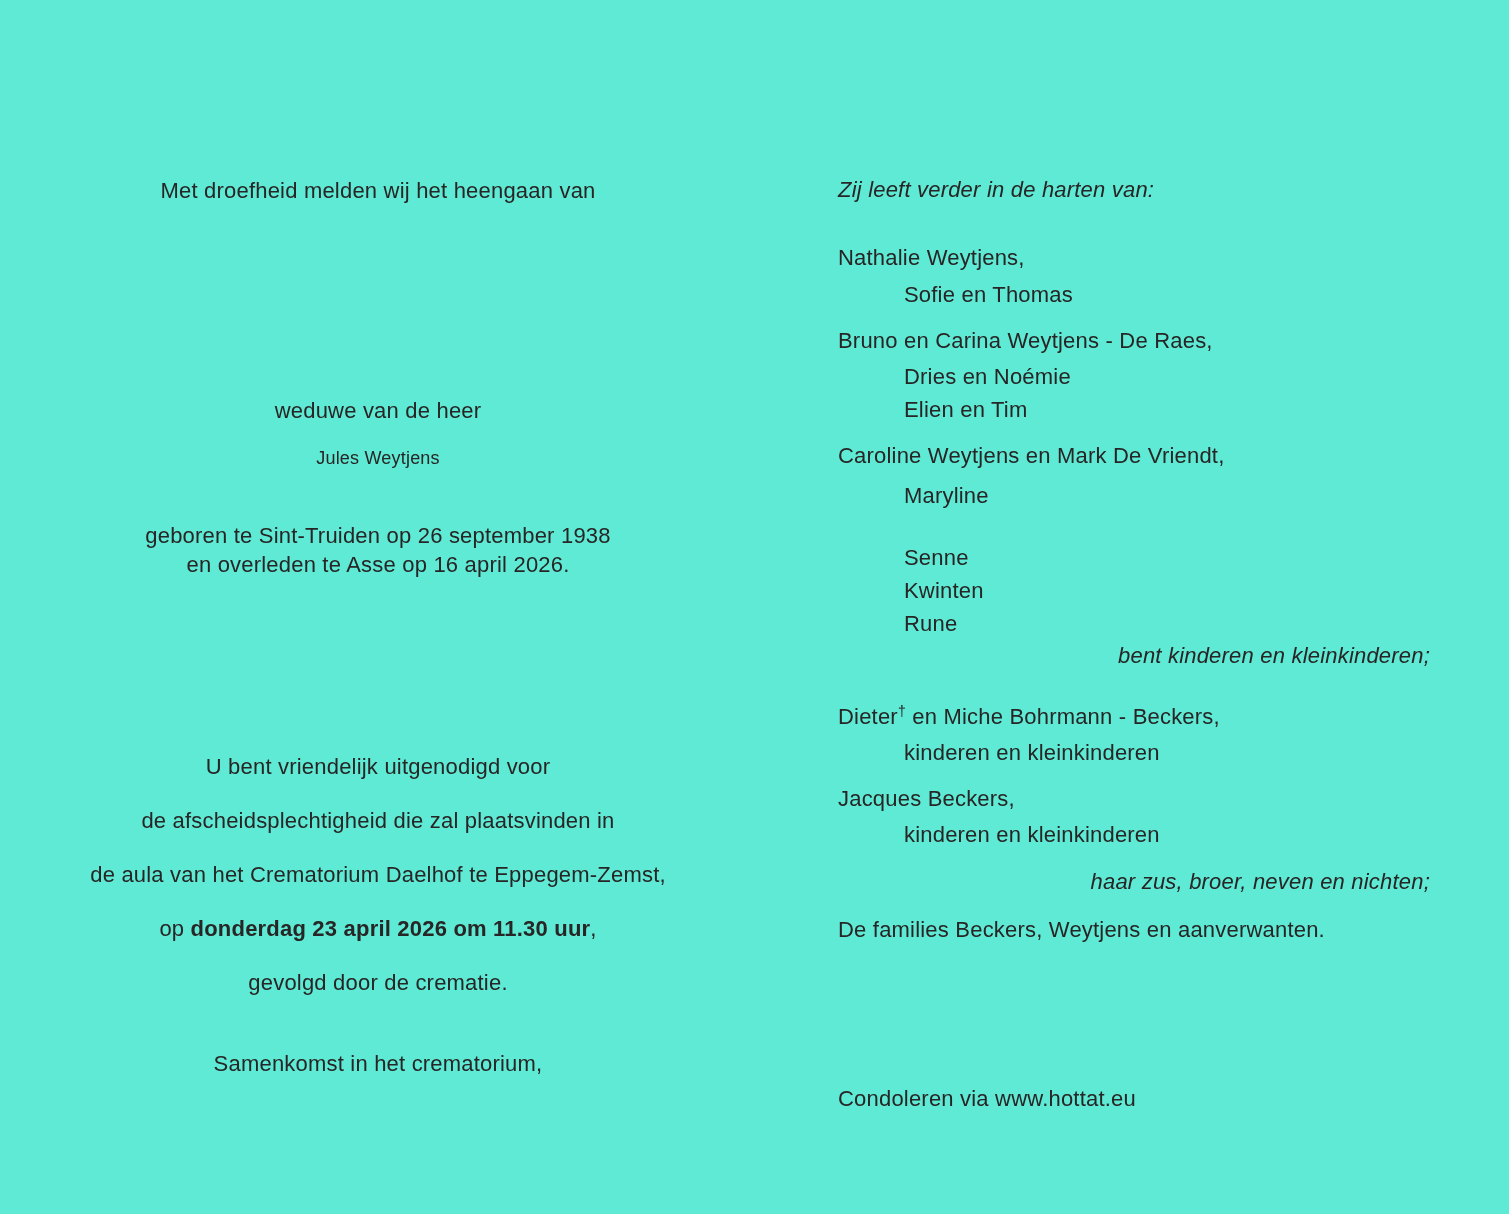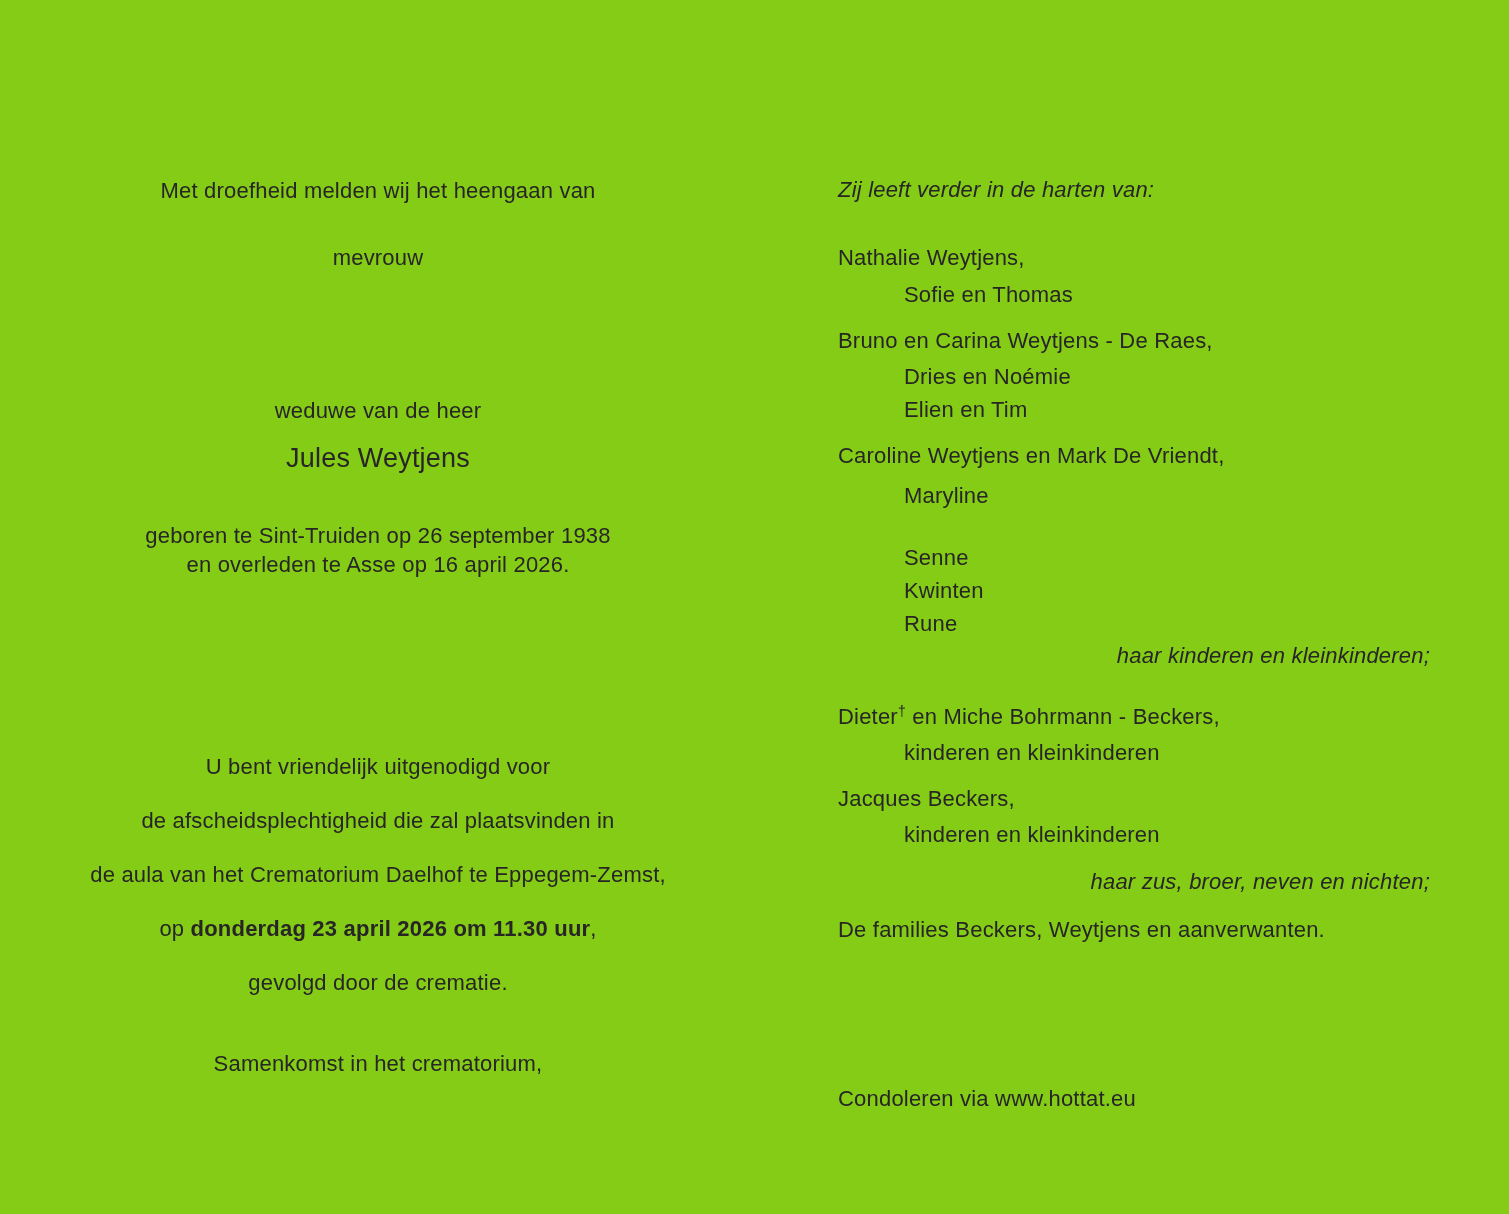--- a/index.html
+++ b/index.html
@@ -1,21 +1,21 @@
 <!DOCTYPE html>
 <html><head>
 <meta charset="utf-8">
 <style>
   * { margin: 0; padding: 0; box-sizing: border-box; }
   html, body { background: #ffffff; }
   .page {
     position: relative;
     width: 1509px;
     height: 1214px;
-    background: #84cc16;
+    background: #5eead4;
     font-family: "Liberation Sans", "DejaVu Sans", sans-serif;
     color: #272525;
     overflow: hidden;
   }
   .col {
     position: absolute;
     top: 0;
     height: 100%;
   }
   .col-left {
@@ -36,41 +36,40 @@
     line-height: 30px;
     font-weight: 400;
     letter-spacing: 0.2px;
   }
   .deceased-name {
     font-size: 54px;
     line-height: 60px;
     letter-spacing: 0.5px;
   }
   .spouse-name {
-    font-size: 27px;
+    font-size: 18px;
     line-height: 34px;
   }
   .italic { font-style: italic; }
   .right-align { text-align: right; }
   .indent { padding-left: 66px; }
   .bold { font-weight: 700; }
   sup.dagger {
     font-size: 14px;
     vertical-align: super;
     line-height: 0;
   }
 </style>
 </head>
 <body>
 
 <div class="page">
 
   <div class="col col-left">
     <div class="line" style="top:176px">Met droefheid melden wij het heengaan van</div>
-    <div class="line" style="top:243px">mevrouw</div>
     <div class="line" style="top:396px">weduwe van de heer</div>
     <div class="line spouse-name" style="top:441px">Jules Weytjens</div>
     <div class="line" style="top:521px">geboren te Sint-Truiden op 26 september 1938</div>
     <div class="line" style="top:550px">en overleden te Asse op 16 april 2026.</div>
 
     <div class="line" style="top:752px">U bent vriendelijk uitgenodigd voor</div>
     <div class="line" style="top:806px">de afscheidsplechtigheid die zal plaatsvinden in</div>
     <div class="line" style="top:860px">de aula van het Crematorium Daelhof te Eppegem-Zemst,</div>
     <div class="line" style="top:914px"><span>op </span><span class="bold">donderdag 23 april 2026 om 11.30 uur</span><span>,</span></div>
     <div class="line" style="top:968px">gevolgd door de crematie.</div>
@@ -87,21 +86,21 @@
     <div class="line" style="top:326px">Bruno en Carina Weytjens - De Raes,</div>
     <div class="line indent" style="top:362px">Dries en Noémie</div>
     <div class="line indent" style="top:395px">Elien en Tim</div>
 
     <div class="line" style="top:441px">Caroline Weytjens en Mark De Vriendt,</div>
     <div class="line indent" style="top:481px">Maryline</div>
     <div class="line indent" style="top:543px">Senne</div>
     <div class="line indent" style="top:576px">Kwinten</div>
     <div class="line indent" style="top:609px">Rune</div>
 
-    <div class="line italic right-align" style="top:641px">haar kinderen en kleinkinderen;</div>
+    <div class="line italic right-align" style="top:641px">bent kinderen en kleinkinderen;</div>
 
     <div class="line" style="top:702px"><span>Dieter</span><sup class="dagger">†</sup><span> en Miche Bohrmann - Beckers,</span></div>
     <div class="line indent" style="top:738px">kinderen en kleinkinderen</div>
 
     <div class="line" style="top:784px">Jacques Beckers,</div>
     <div class="line indent" style="top:820px">kinderen en kleinkinderen</div>
 
     <div class="line italic right-align" style="top:867px">haar zus, broer, neven en nichten;</div>
 
     <div class="line" style="top:915px">De families Beckers, Weytjens en aanverwanten.</div>

